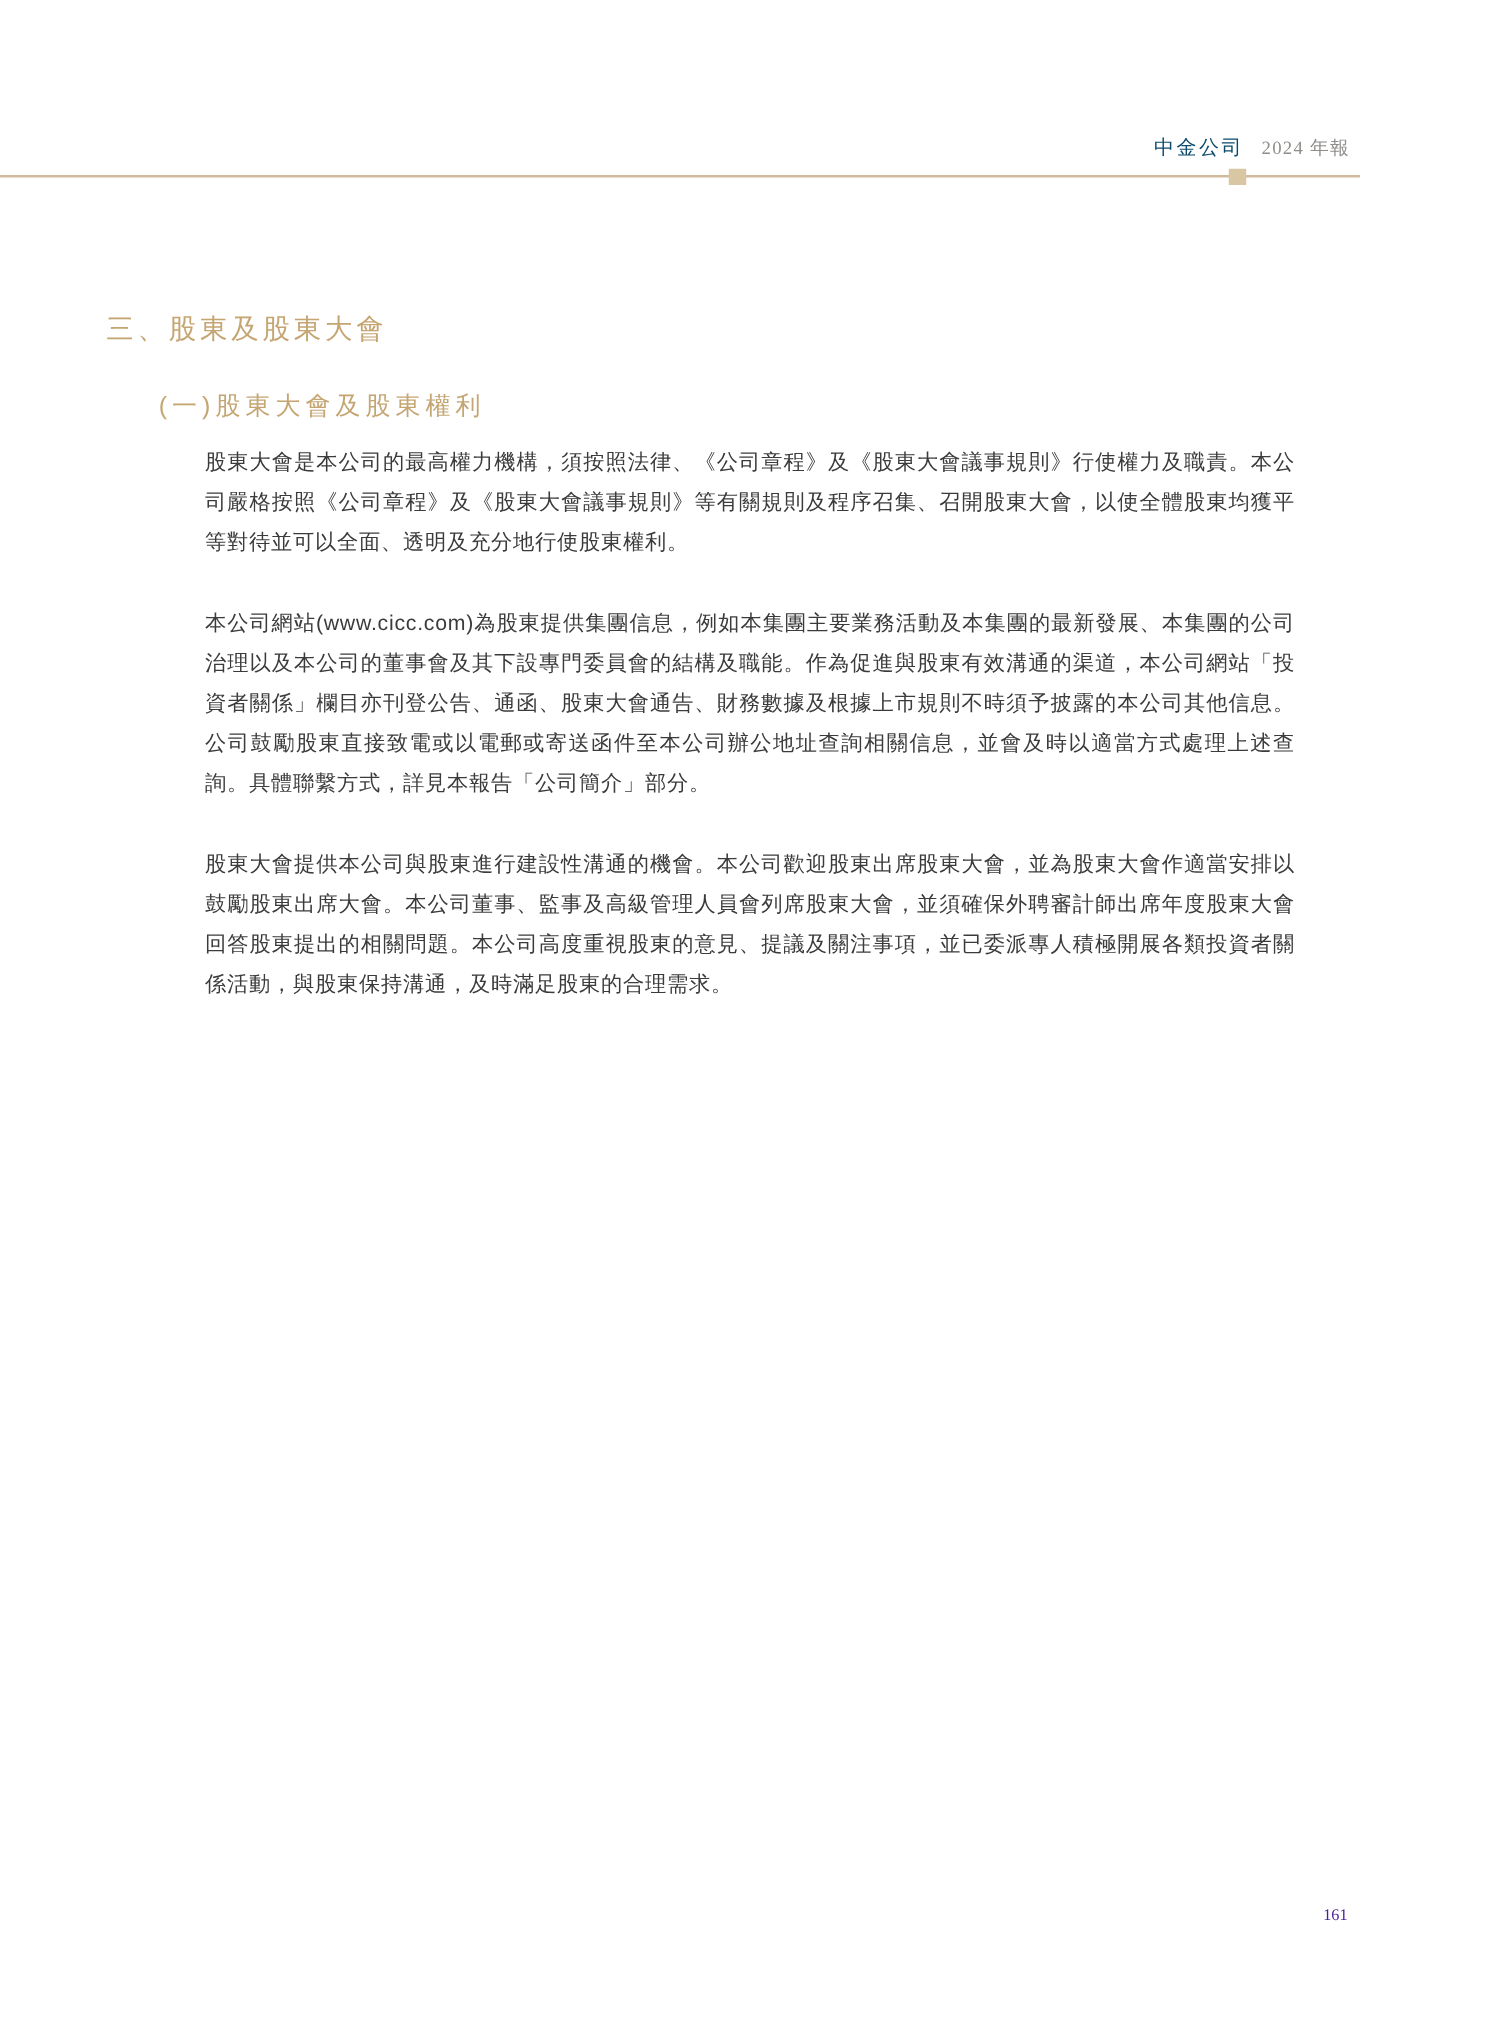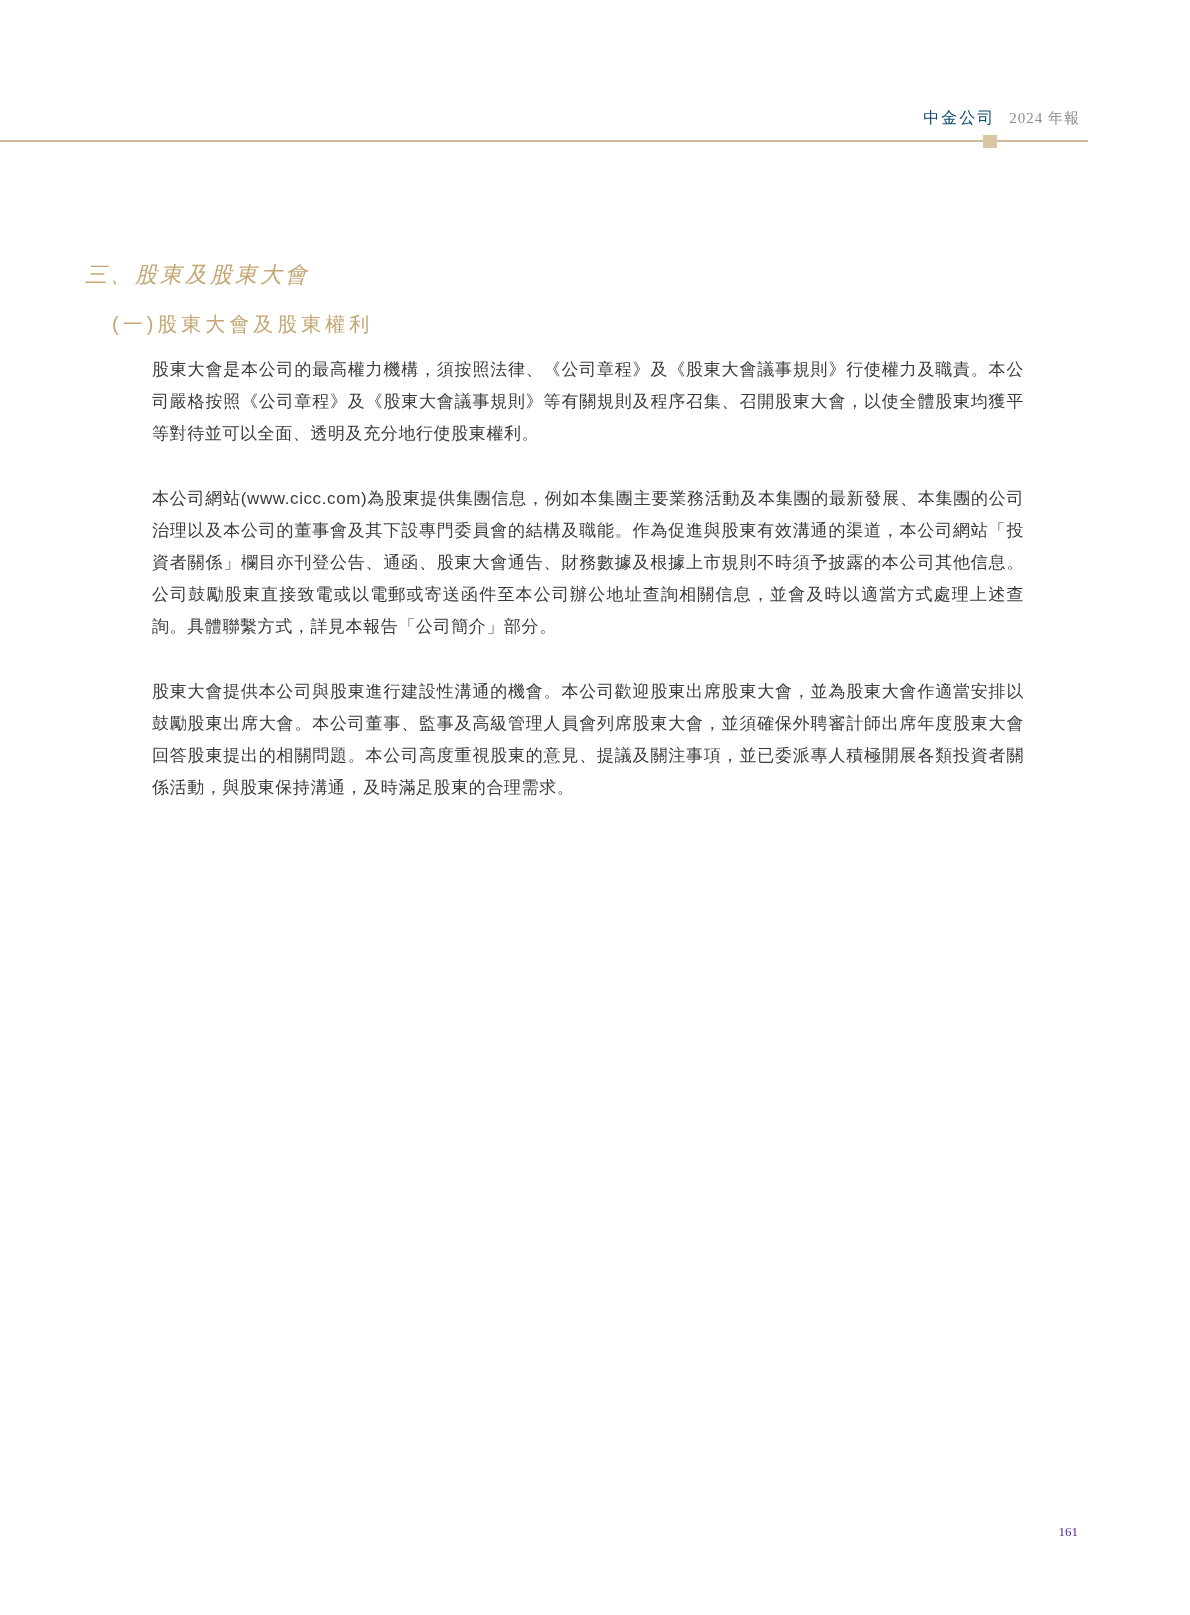--- a/index.html
+++ b/index.html
@@ -49,45 +49,44 @@
     left: 983px;
     width: 14px;
     height: 13px;
     background: #d9c6a3;
   }
 
   
   .section-title {
     position: absolute;
     left: 85px;
-    top: 260px;
+    top: 248px;
     margin: 0;
     font-size: 22px;
     font-weight: 500;
     color: #c5a673;
     letter-spacing: 3px;
     white-space: nowrap;
-    font-style: italic;
   }
   .subsection-title {
     position: absolute;
-    left: 112px;
+    left: 127px;
     top: 311px;
     margin: 0;
     font-size: 20px;
     font-weight: 500;
     color: #c5a673;
     letter-spacing: 4px;
     white-space: nowrap;
   }
 
   
   .body-text {
     position: absolute;
-    left: 152px;
+    left: 164px;
     top: 354px;
     width: 872px;
     font-size: 17px;
     line-height: 32px;
     letter-spacing: 0.6px;
     color: #3b3b3b;
     text-align: justify;
     text-justify: inter-ideograph;
   }
   .body-text p {

